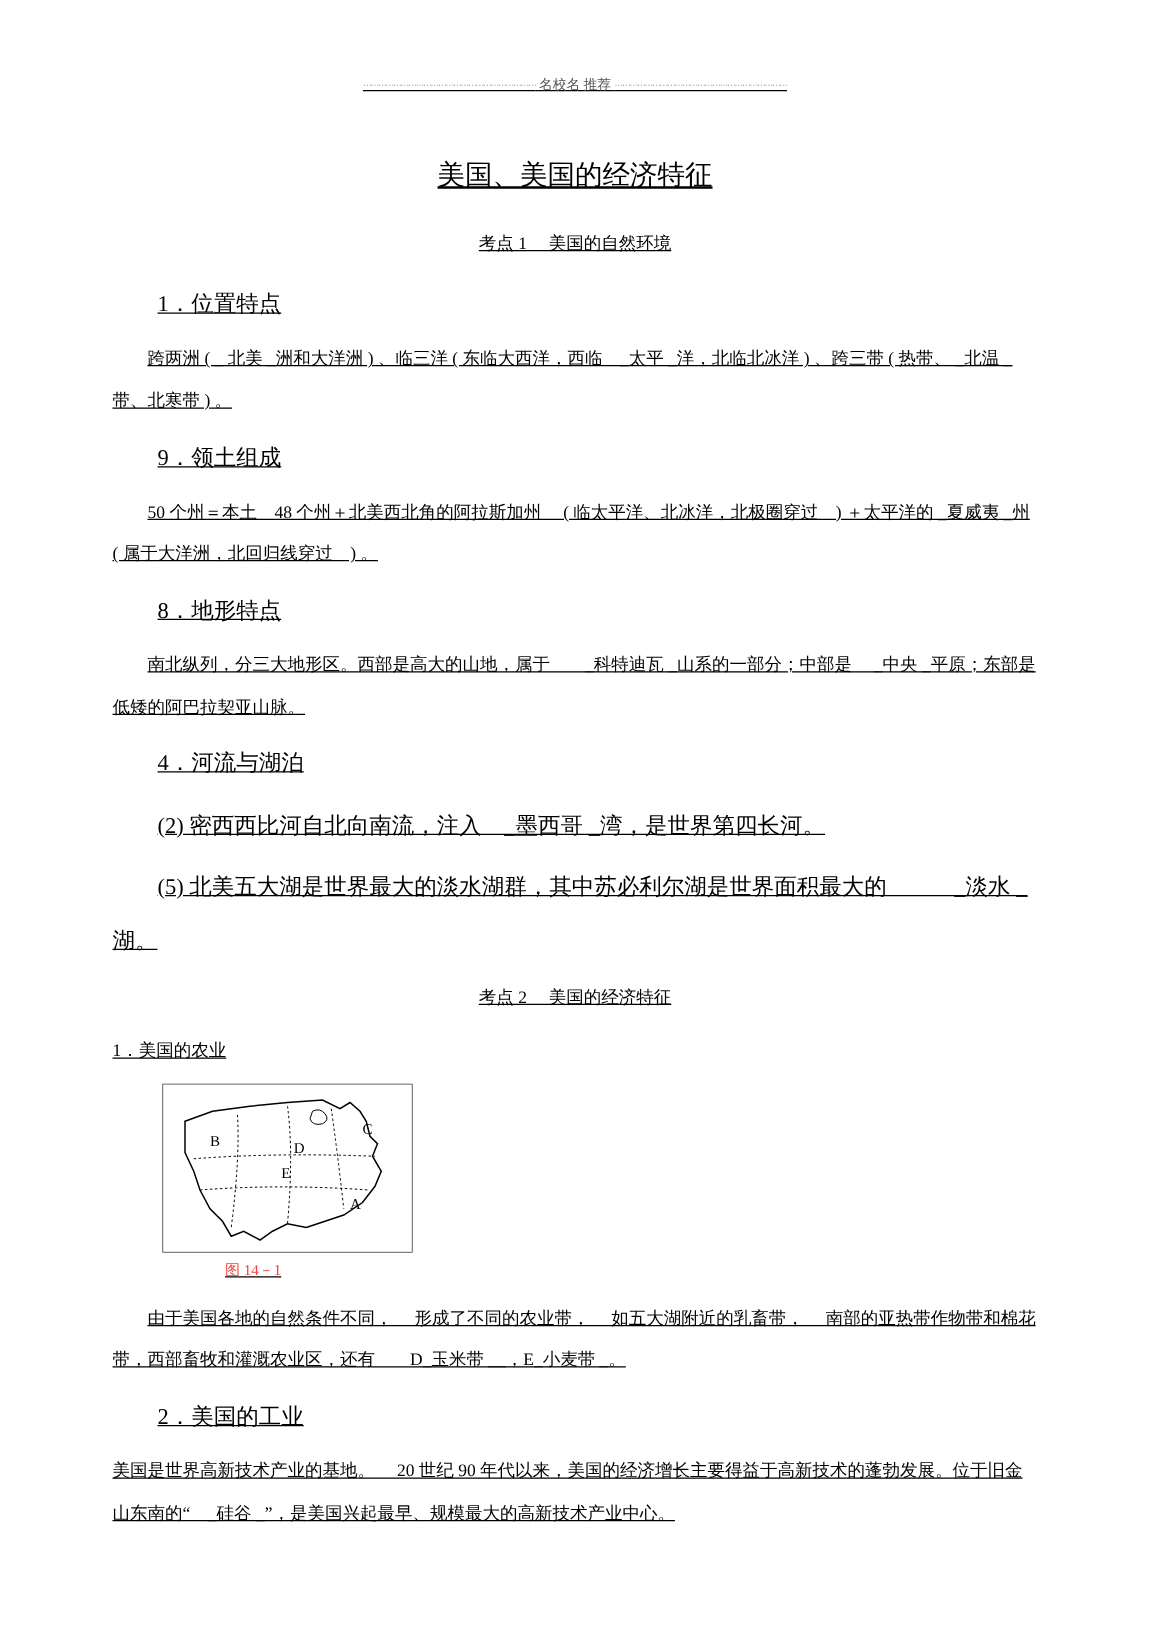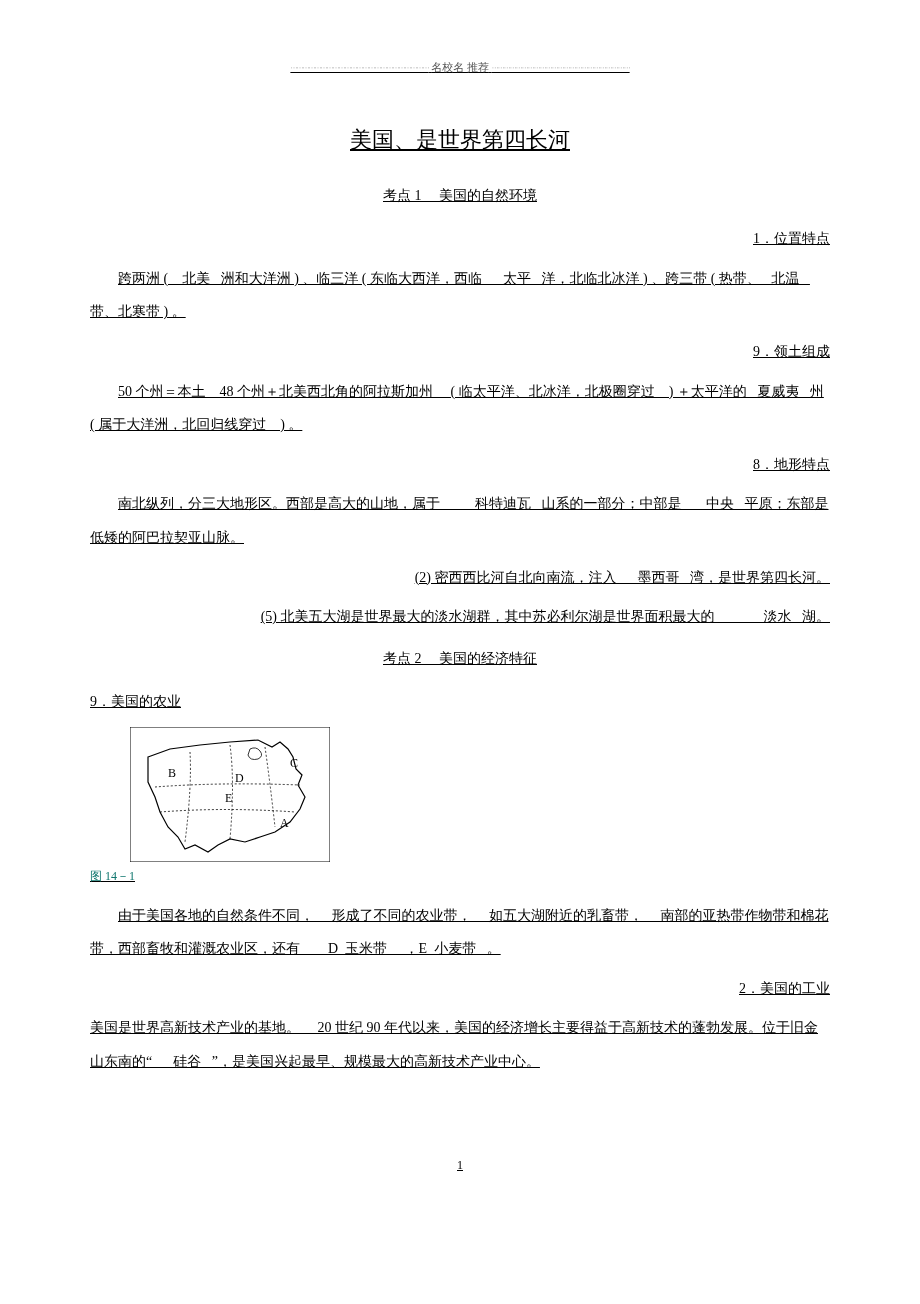--- a/index.html
+++ b/index.html
@@ -49,76 +49,77 @@
     margin: 0 0 6px 0;
     text-indent: 2em;
   }
   .para-no-indent {
     font-size: 14px;
     line-height: 2.4;
     margin: 0 0 6px 0;
     text-indent: 0;
   }
   .sub {
-    font-size: 14px;
+    font-size: 18px;
     line-height: 2.4;
     margin: 0 0 6px 0;
     text-indent: 2em;
-    text-align: right;
   }
   .fig-block {
     margin: 8px 0 4px 0;
     text-indent: 0;
   }
   .fig-svg {
     display: block;
     margin-left: 40px;
   }
   .fig-caption {
     font-size: 12px;
+    margin-left: 90px;
     margin-top: 6px;
     margin-bottom: 14px;
-    color: #0f766e;
+    color: #ef4444;
   }
   .pagenum {
     text-align: center;
     font-size: 12px;
     margin-top: 80px;
   }
 </style>
 </head>
 <body>
 
 <div class="page">
 
   <div class="header-line">
     <span class="dots">⋯⋯⋯⋯⋯⋯⋯⋯⋯⋯⋯⋯⋯⋯⋯⋯⋯⋯⋯⋯⋯⋯⋯</span>
     <span>名校名  推荐</span>
     <span class="dots">⋯⋯⋯⋯⋯⋯⋯⋯⋯⋯⋯⋯⋯⋯⋯⋯⋯⋯⋯⋯⋯⋯⋯</span>
   </div>
 
-  <div class="title">美国、是世界第四长河</div>
+  <div class="title">美国、美国的经济特征</div>
 
   <div class="section-heading">考点 1　 美国的自然环境</div>
 
   <div class="sub">1．位置特点</div>
   <div class="para">跨两洲 ( _ 北美 _洲和大洋洲  ) 、临三洋 ( 东临大西洋，西临　_太平 _洋，北临北冰洋  ) 、跨三带 ( 热带、 _北温 _带、北寒带 ) 。</div>
 
   <div class="sub">9．领土组成</div>
   <div class="para">50 个州＝本土　48 个州＋北美西北角的阿拉斯加州　 ( 临太平洋、北冰洋，北极圈穿过　) ＋太平洋的  _夏威夷 _州 ( 属于大洋洲，北回归线穿过　) 。</div>
 
   <div class="sub">8．地形特点</div>
   <div class="para">南北纵列，分三大地形区。西部是高大的山地，属于　　_科特迪瓦 _山系的一部分；中部是　 _中央 _平原；东部是低矮的阿巴拉契亚山脉。</div>
 
+  <div class="sub">4．河流与湖泊</div>
   <div class="sub">(2) 密西西比河自北向南流，注入　_墨西哥 _湾，是世界第四长河。</div>
   <div class="sub">(5) 北美五大湖是世界最大的淡水湖群，其中苏必利尔湖是世界面积最大的　　　_淡水 _湖。</div>
 
   <div class="section-heading">考点 2　 美国的经济特征</div>
 
-  <div class="para-no-indent">9．美国的农业</div>
+  <div class="para-no-indent">1．美国的农业</div>
 
   <div class="fig-block">
     <svg class="fig-svg" width="200" height="135" viewBox="0 0 200 135">
       <rect x="0" y="0" width="200" height="135" fill="#ffffff" stroke="#000" stroke-width="1"></rect>
 
       <path d="M18 30 L40 22 L70 18 L100 15 L128 13 L142 20 L150 15 L158 22 L163 30 L166 42 L172 48 L168 58 L175 70 L170 82 L160 95 L145 105 L130 110 L115 115 L100 112 L88 118 L78 125 L65 118 L55 122 L48 110 L38 100 L30 85 L25 70 L18 55 Z" fill="none" stroke="#000" stroke-width="1.2"></path>
 
       <path d="M60 25 Q62 60 55 115" fill="none" stroke="#000" stroke-width="0.8" stroke-dasharray="2,2"></path>
       <path d="M100 18 Q105 55 100 112" fill="none" stroke="#000" stroke-width="0.8" stroke-dasharray="2,2"></path>
       <path d="M135 20 Q140 55 145 100" fill="none" stroke="#000" stroke-width="0.8" stroke-dasharray="2,2"></path>

